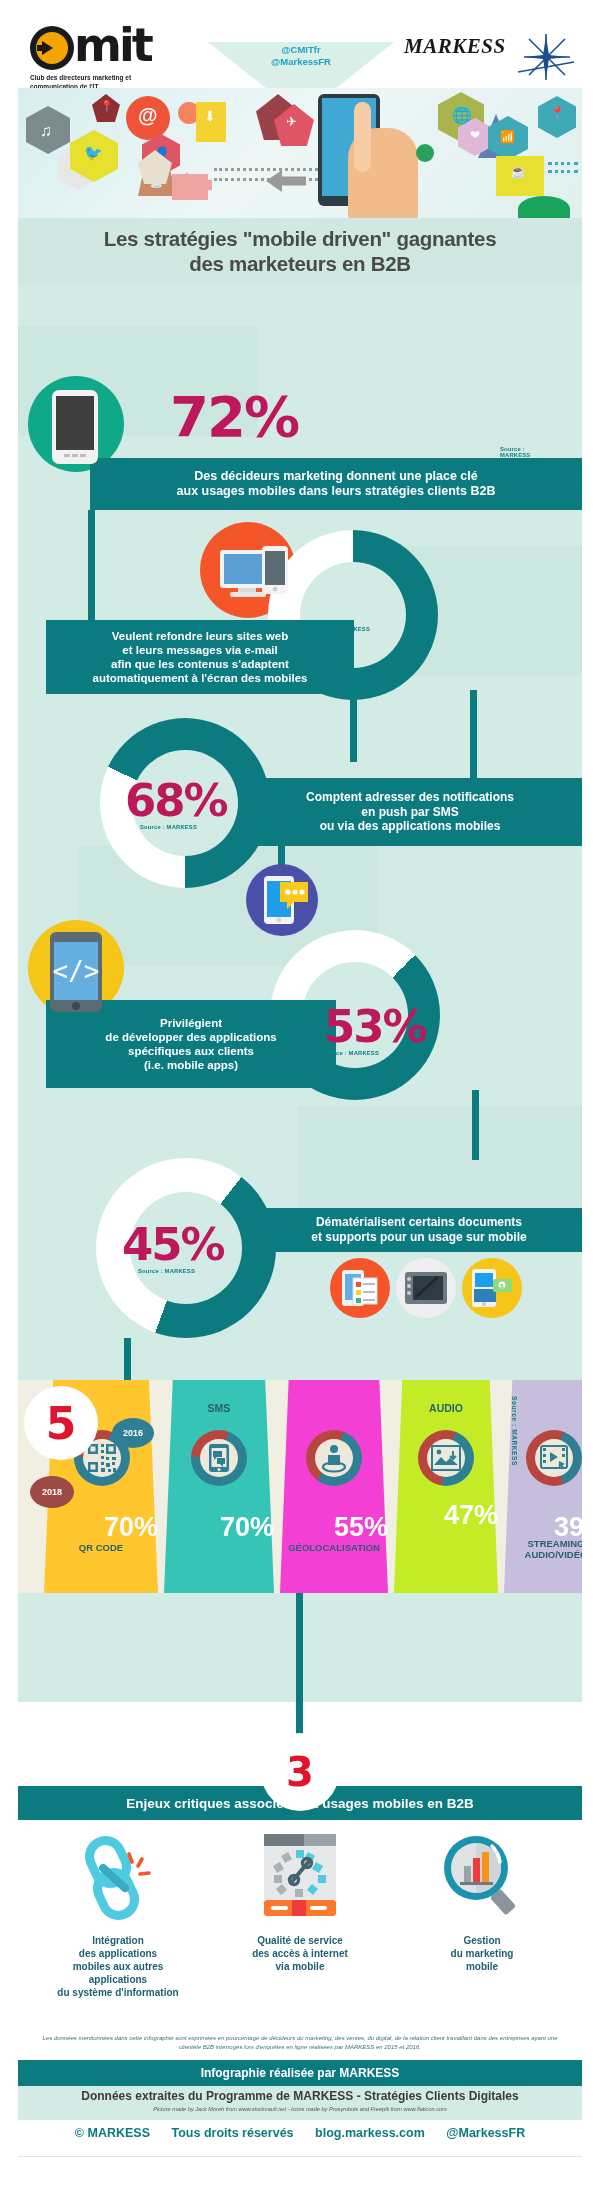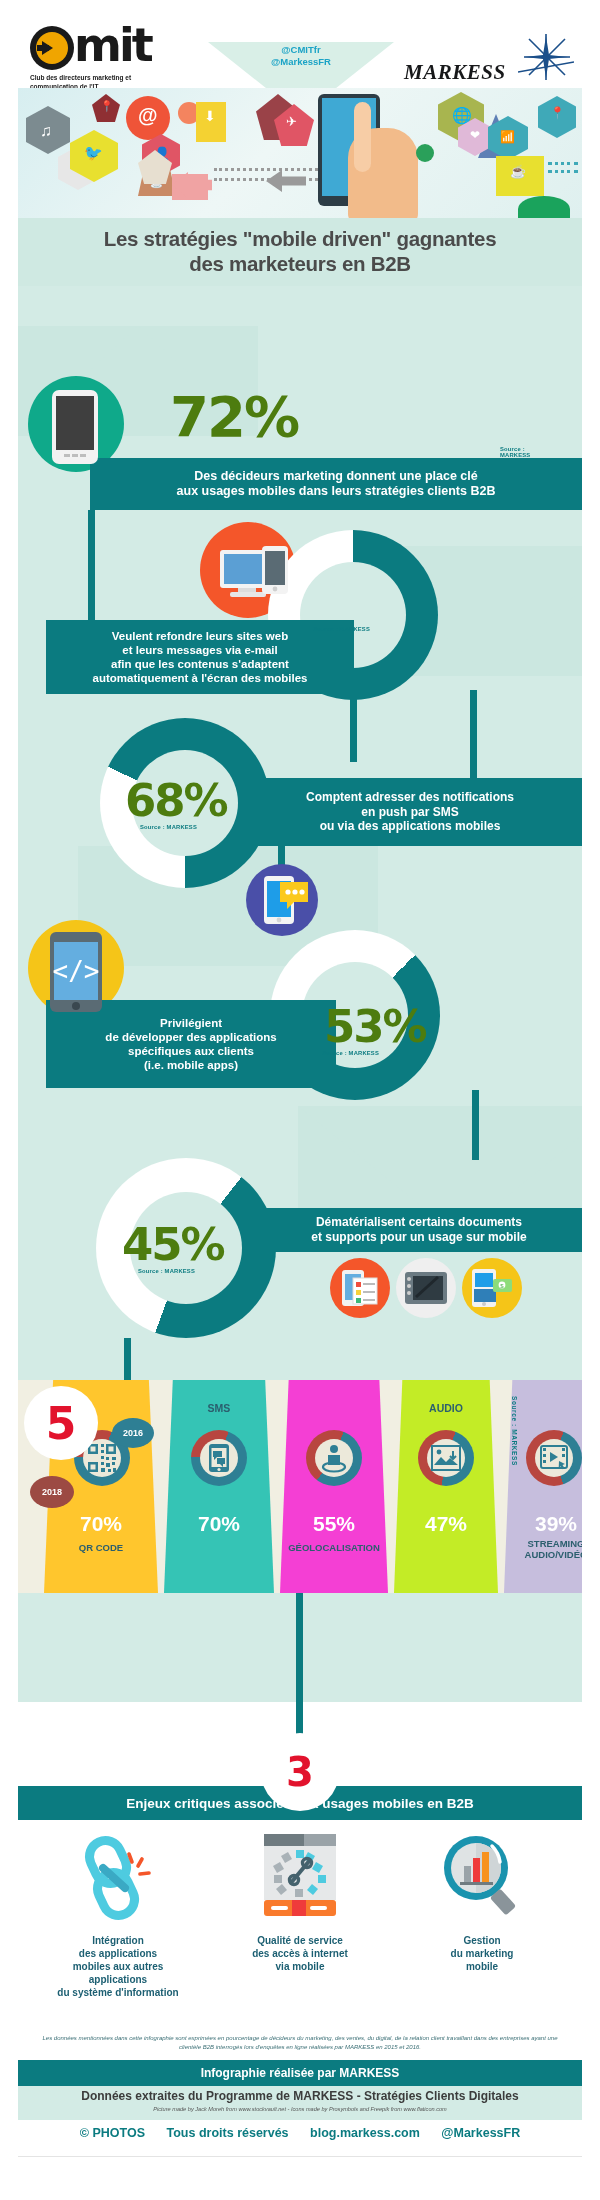--- a/index.html
+++ b/index.html
@@ -25,21 +25,21 @@
   .tw-funnel { position:absolute; left:208px; top:42px; width:186px; height:74px;
      background:#d6 efe6; background:#d9efe7; clip-path:polygon(0 0,100% 0,50% 100%); }
   .tw-handles { position:absolute; left:208px; top:44px; width:186px; text-align:center;
      font-size:9.5px; font-weight:bold; color:#1ba3c6; line-height:1.25; }
   .tw-bird { position:absolute; left:287px; top:108px; width:28px; height:28px; border-radius:50%;
      background:#ffffff; display:flex; align-items:center; justify-content:center; }
   .tw-bird span { color:#1ba3c6; font-size:15px; }
 
   .markess-logo { position:absolute; right:26px; top:34px; width:170px; height:46px; }
   .markess-word { font-size:21px; font-style:italic; font-weight:bold; color:#17181a;
-     letter-spacing:0.5px; font-family:"Liberation Serif", serif; position:absolute; left:0; top:26px;}
+     letter-spacing:0.5px; font-family:"Liberation Serif", serif; position:absolute; left:0; top:0;}
   .markess-star { position:absolute; right:0; top:0; width:56px; height:46px; }
 
   
   .hero { position:absolute; left:18px; top:88px; width:564px; height:130px; overflow:hidden;
     background:linear-gradient(135deg,#d7eef0 0%,#eef7f6 45%,#dff0ef 100%); }
   .hx { position:absolute; }
   .hexshape { clip-path:polygon(50% 0,100% 25%,100% 75%,50% 100%,0 75%,0 25%); }
   .pent { clip-path:polygon(50% 0,100% 38%,82% 100%,18% 100%,0 38%); }
   .tri { clip-path:polygon(50% 0,100% 100%,0 100%); }
   .arrowL { clip-path:polygon(40% 0,40% 30%,100% 30%,100% 70%,40% 70%,40% 100%,0 50%); }
@@ -55,36 +55,36 @@
   
   .body-bg { position:absolute; left:18px; top:286px; width:564px; height:1416px; background:#d3ebe5; overflow:hidden;}
   .bgtri { position:absolute; background:#cbe7e0; }
 
   .greencircle { position:absolute; border-radius:50%; background:#0fa98a; }
 
   .teal-bar { position:absolute; background:#0b7b80; color:#fff; font-weight:bold; display:flex;
      align-items:center; justify-content:center; text-align:center; line-height:1.22; }
   .connector { position:absolute; background:#0b7b80; }
 
-  .bignum { position:absolute; color:#4d7c0f; font-weight:bold; font-family:"DejaVu Sans", sans-serif;
+  .bignum { position:absolute; color:#be185d; font-weight:bold; font-family:"DejaVu Sans", sans-serif;
      letter-spacing:-2px; }
   .src { position:absolute; font-size:5.8px; font-weight:bold; color:#0b7b80; letter-spacing:0.2px; }
 
   .donut { position:absolute; border-radius:50%; }
 
   .iconcircle { position:absolute; border-radius:50%; display:flex; align-items:center; justify-content:center;}
 
   
   .five-badge { position:absolute; width:74px; height:74px; border-radius:50%; background:#fff;
      display:flex; align-items:center; justify-content:center; color:#e2132d; font-size:44px; font-weight:bold;
      font-family:"DejaVu Sans", sans-serif; z-index:6; }
   .tech-strip { position:absolute; left:18px; top:1380px; width:564px; height:213px; background:#f1efe2; overflow:hidden;}
   .tech-col { position:absolute; top:0; height:213px; }
   .tech-label { position:absolute; width:100%; text-align:center; font-size:10.5px; font-weight:bold; color:#2b5f6e; }
-  .tech-pct { position:absolute; width:100%; text-align:center; font-size:21px; font-weight:bold; color:#fff;}
+  .tech-pct { position:absolute; width:100%; text-align:right; font-size:27px; font-weight:bold; color:#fff;}
   .tech-name { position:absolute; width:100%; text-align:center; font-size:9.5px; font-weight:bold; color:#2b5f6e; line-height:1.2;}
   .ring-wrap { position:absolute; width:56px; height:56px; }
   .ring-bg { position:absolute; inset:0; border-radius:50%; }
   .ring-hole { position:absolute; inset:9px; border-radius:50%; background:#ece9da; display:flex;align-items:center;justify-content:center;}
   .yr-badge { position:absolute; border-radius:50%; color:#fff; font-size:9px; font-weight:bold;
      display:flex; align-items:center; justify-content:center; z-index:5;}
   .src-vert { position:absolute; right:2px; top:1396px; font-size:6.5px; font-weight:bold; color:#0b7b80;
      writing-mode:vertical-rl; letter-spacing:0.6px; z-index:7;}
 
   
@@ -427,21 +427,21 @@
       <div class="ring-bg" style="background:conic-gradient(from 20deg,#2e7f94 0 47%, #b8463f 47% 100%);"></div>
       <div class="ring-hole">
         <svg width="30" height="26" viewBox="0 0 30 26">
           <rect x="1" y="1" width="28" height="24" fill="none" stroke="#2e7f94" stroke-width="2"></rect>
           <circle cx="8" cy="7" r="2.4" fill="#2e7f94"></circle>
           <path d="M3 20 l7 -8 l5 5 l4 -4 l8 7 z" fill="#2e7f94"></path>
           <path d="M22 6 v7 M19 11 l3 3 l3 -3" stroke="#2e7f94" stroke-width="2" fill="none"></path>
         </svg>
       </div>
     </div>
-    <div class="tech-pct" style="left:376px;width:104px;top:132px;">47%</div>
+    <div class="tech-pct" style="left:376px;width:104px;top:120px;">47%</div>
     <div class="tech-name" style="left:376px;width:104px;top:162px;"></div>
 
     <div class="tech-col" style="left:486px;width:104px;background:#c6bedd;clip-path:polygon(8% 0,92% 0,100% 100%,0 100%);"></div>
     <div class="ring-wrap" style="left:508px;top:50px;">
       <div class="ring-bg" style="background:conic-gradient(from 20deg,#2e7f94 0 39%, #b8463f 39% 100%);"></div>
       <div class="ring-hole">
         <svg width="28" height="26" viewBox="0 0 28 26">
           <rect x="1" y="1" width="26" height="22" rx="2" fill="none" stroke="#2e7f94" stroke-width="2"></rect>
           <g fill="#2e7f94">
               <rect x="3" y="3" width="3" height="3"></rect>
@@ -539,20 +539,20 @@
 mobile</div>
   </div>
 
   <div class="note">Les données mentionnées dans cette infographie sont exprimées en pourcentage de décideurs du marketing, des ventes, du digital, de la relation client travaillant dans des entreprises ayant une clientèle B2B interrogés lors d'enquêtes en ligne réalisées par MARKESS en 2015 et 2016.</div>
   <div class="credit-bar">Infographie réalisée par MARKESS</div>
   <div class="donnees">
     <div class="d1">Données extraites du Programme de MARKESS - Stratégies Clients Digitales</div>
     <div class="d2">Picture made by Jack Moreh from www.stockvault.net - Icons made by Prosymbols and Freepik from www.flaticon.com</div>
   </div>
   <div class="bottom-links">
-    <span>© PHOTOS</span>
+    <span>© MARKESS</span>
     <span>Tous droits réservés</span>
     <span>blog.markess.com</span>
     <span>@MarkessFR</span>
   </div>
   <div class="rule"></div>
 
 </div>
 
 </body></html>

